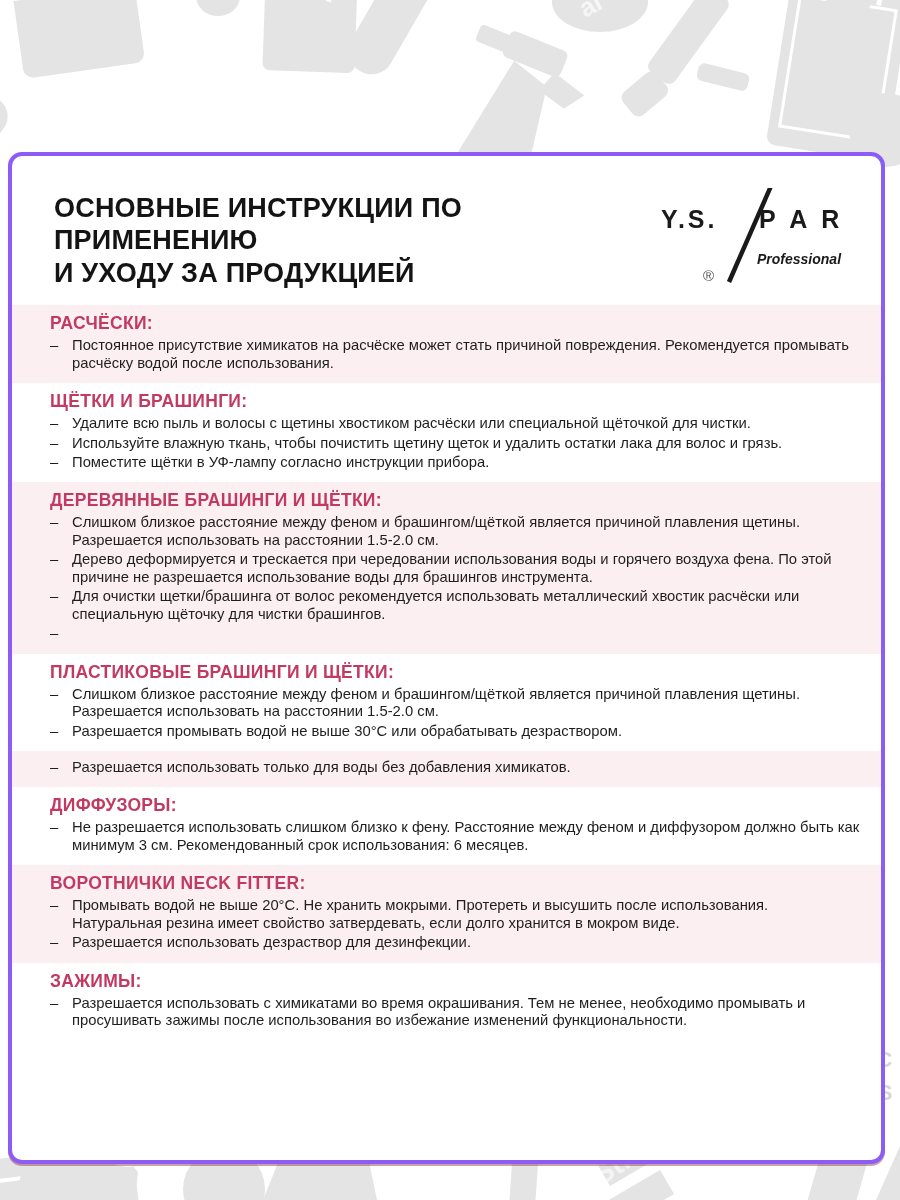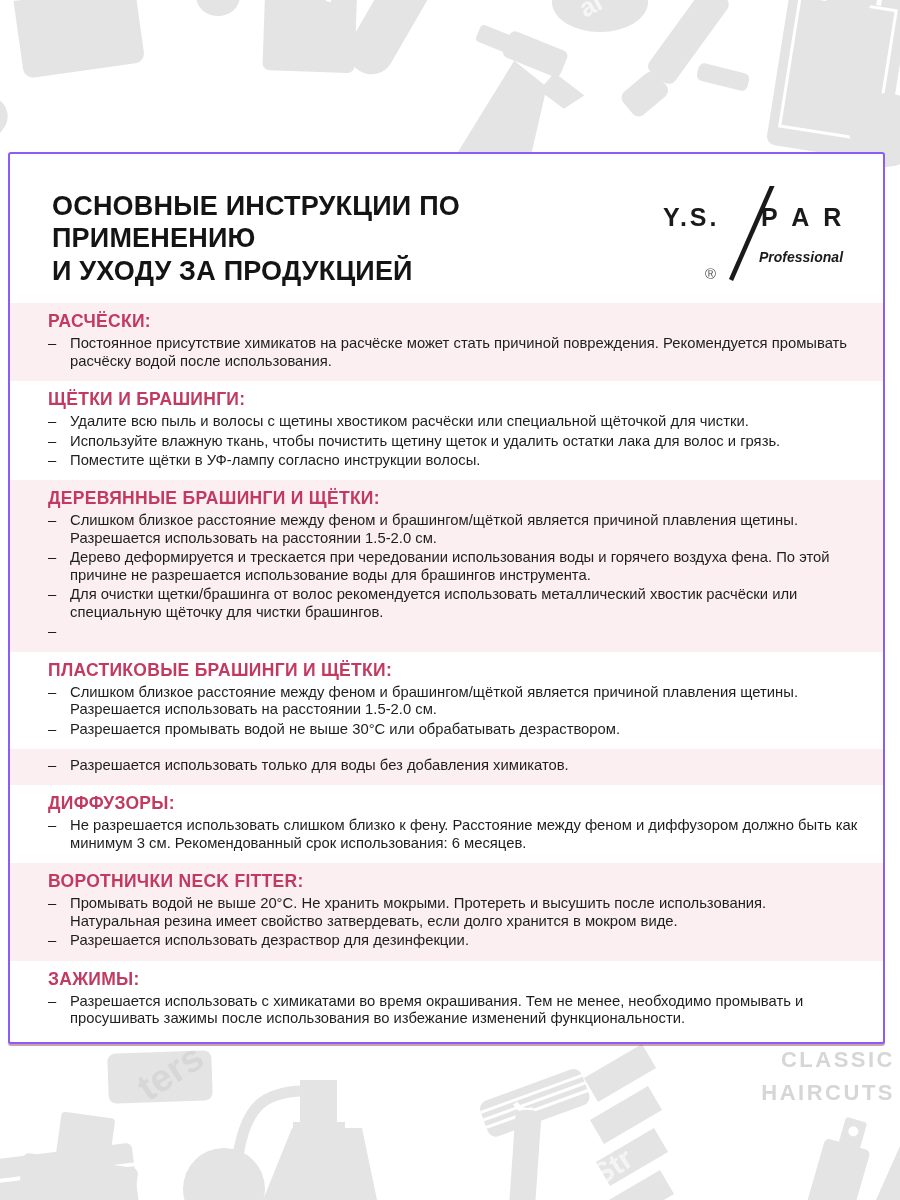--- a/index.html
+++ b/index.html
@@ -16,23 +16,23 @@
   
   .classic-wm{
     position:absolute;right:5px;top:1044px;z-index:1;
     text-align:right;color:#d6d6d6;font-weight:bold;
     font-size:22px;letter-spacing:2.5px;line-height:1.48;
   }
   .classic-wm span{display:block;}
 
   
   .card{
-    position:absolute;left:8px;top:152px;width:877px;height:892px;
+    position:absolute;left:8px;top:152px;width:877px;height:1012px;
     box-sizing:border-box;background:#ffffff;
-    border:2px solid #8b5cf6;border-radius:3px;
+    border:4px solid #8b5cf6;border-radius:14px;
     overflow:hidden;z-index:2;
     box-shadow:0 2px 0 rgba(142,47,70,.45);
   }
   .card-header{
     display:flex;justify-content:space-between;align-items:flex-start;
     padding:36px 34px 16px 42px;
   }
   .page-title{
     margin:0;font-size:27px;line-height:1.2;font-weight:bold;color:#141414;
     letter-spacing:0.2px;
@@ -189,21 +189,21 @@
         <div class="bullet">
           <span class="dash">–</span>
           <span class="btext">Удалите всю пыль и волосы с щетины хвостиком расчёски или специальной щёточкой для чистки.</span>
         </div>
         <div class="bullet">
           <span class="dash">–</span>
           <span class="btext">Используйте влажную ткань, чтобы почистить щетину щеток и удалить остатки лака для волос и грязь.</span>
         </div>
         <div class="bullet">
           <span class="dash">–</span>
-          <span class="btext">Поместите щётки в УФ-лампу согласно инструкции волосы.</span>
+          <span class="btext">Поместите щётки в УФ-лампу согласно инструкции прибора.</span>
         </div>
       </section>
       <section class="section pink">
         <h2>ДЕРЕВЯННЫЕ БРАШИНГИ И ЩЁТКИ:</h2>
         <div class="bullet">
           <span class="dash">–</span>
           <span class="btext">Слишком близкое расстояние между феном и брашингом/щёткой является причиной плавления щетины. Разрешается использовать на расстоянии 1.5-2.0 см.</span>
         </div>
         <div class="bullet">
           <span class="dash">–</span>

